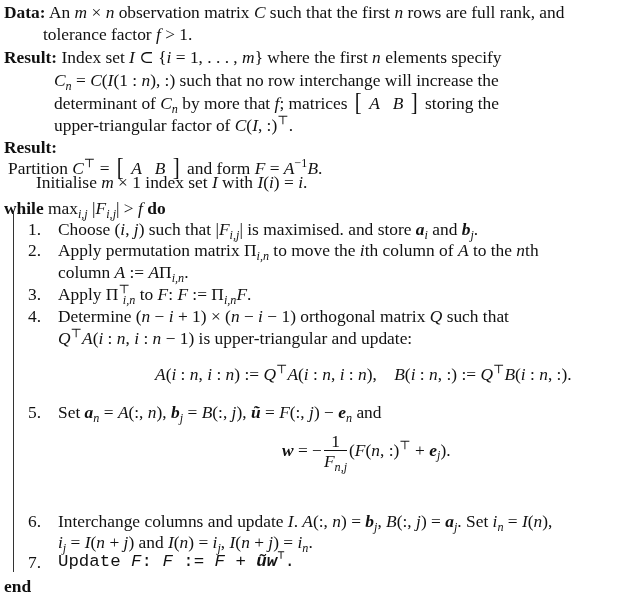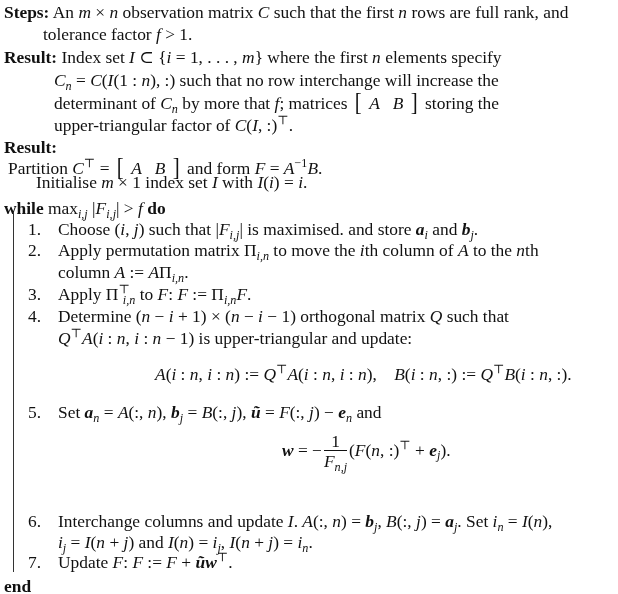--- a/index.html
+++ b/index.html
@@ -27,21 +27,21 @@
   .frac {
     display: inline-block; vertical-align: middle; text-align: center; margin: 0 2px;
   }
   .frac .top { display: block; border-bottom: 1px solid #111; padding: 0 2px; line-height: 18px; }
   .frac .bot { display: block; line-height: 20px; }
 </style>
 </head>
 <body>
 
 <div class="line" style="left:4px; top:2px;">
-  <b>Steps:</b>
+  <b>Data:</b>
   An <i>m</i> × <i>n</i> observation matrix <i>C</i> such that the first <i>n</i> rows are full rank, and
 </div>
 <div class="line" style="left:43px; top:24px;">
   tolerance factor <i>f</i> &gt; 1.
 </div>
 
 <div class="line" style="left:4px; top:47px;">
   <b>Result:</b>
   Index set <i>I</i> ⊂ {<i>i</i> = 1, . . . , <i>m</i>} where the first <i>n</i> elements specify
 </div>
@@ -111,19 +111,19 @@
 
 <div class="line num" style="top:511px;">6.</div>
 <div class="line txt" style="top:511px;">
   Interchange columns and update <i>I</i>. <i>A</i>(:, <i>n</i>) = <span class="bv">b</span><sub><i>j</i></sub>, <i>B</i>(:, <i>j</i>) = <span class="bv">a</span><sub><i>j</i></sub>. Set <i>i<sub>n</sub></i> = <i>I</i>(<i>n</i>),
 </div>
 <div class="line txt" style="top:532px;">
   <i>i<sub>j</sub></i> = <i>I</i>(<i>n</i> + <i>j</i>) and <i>I</i>(<i>n</i>) = <i>i<sub>j</sub></i>, <i>I</i>(<i>n</i> + <i>j</i>) = <i>i<sub>n</sub></i>.
 </div>
 
 <div class="line num" style="top:552px;">7.</div>
-<div class="line txt" style="top:552px;">
+<div class="line txt" style="top:552px;font-family:Liberation Mono, monospace;">
   Update <i>F</i>: <i>F</i> := <i>F</i> + <span class="bv">ũw</span><sup>⊤</sup>.
 </div>
 
 <div class="line" style="left:4px; top:576px;">
   <b>end</b>
 </div>
 
 </body></html>

